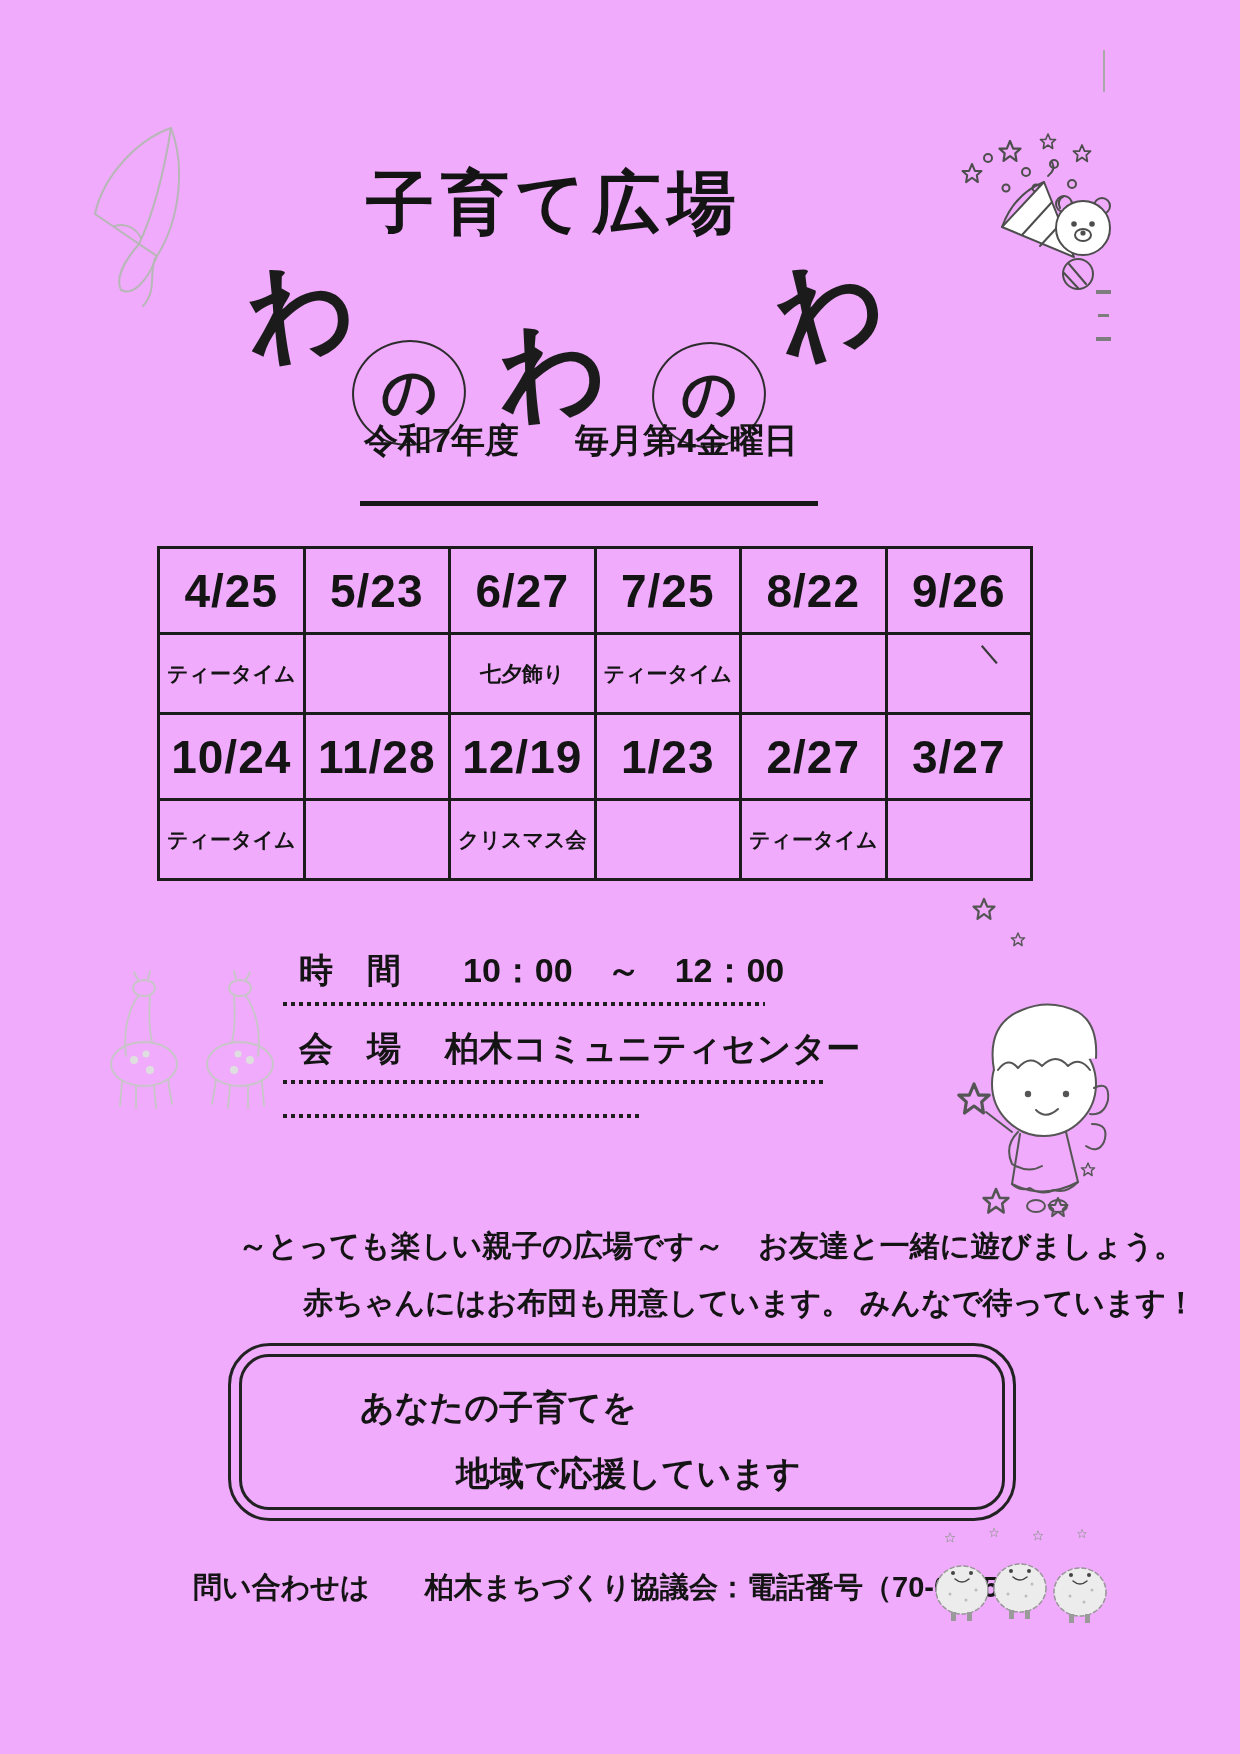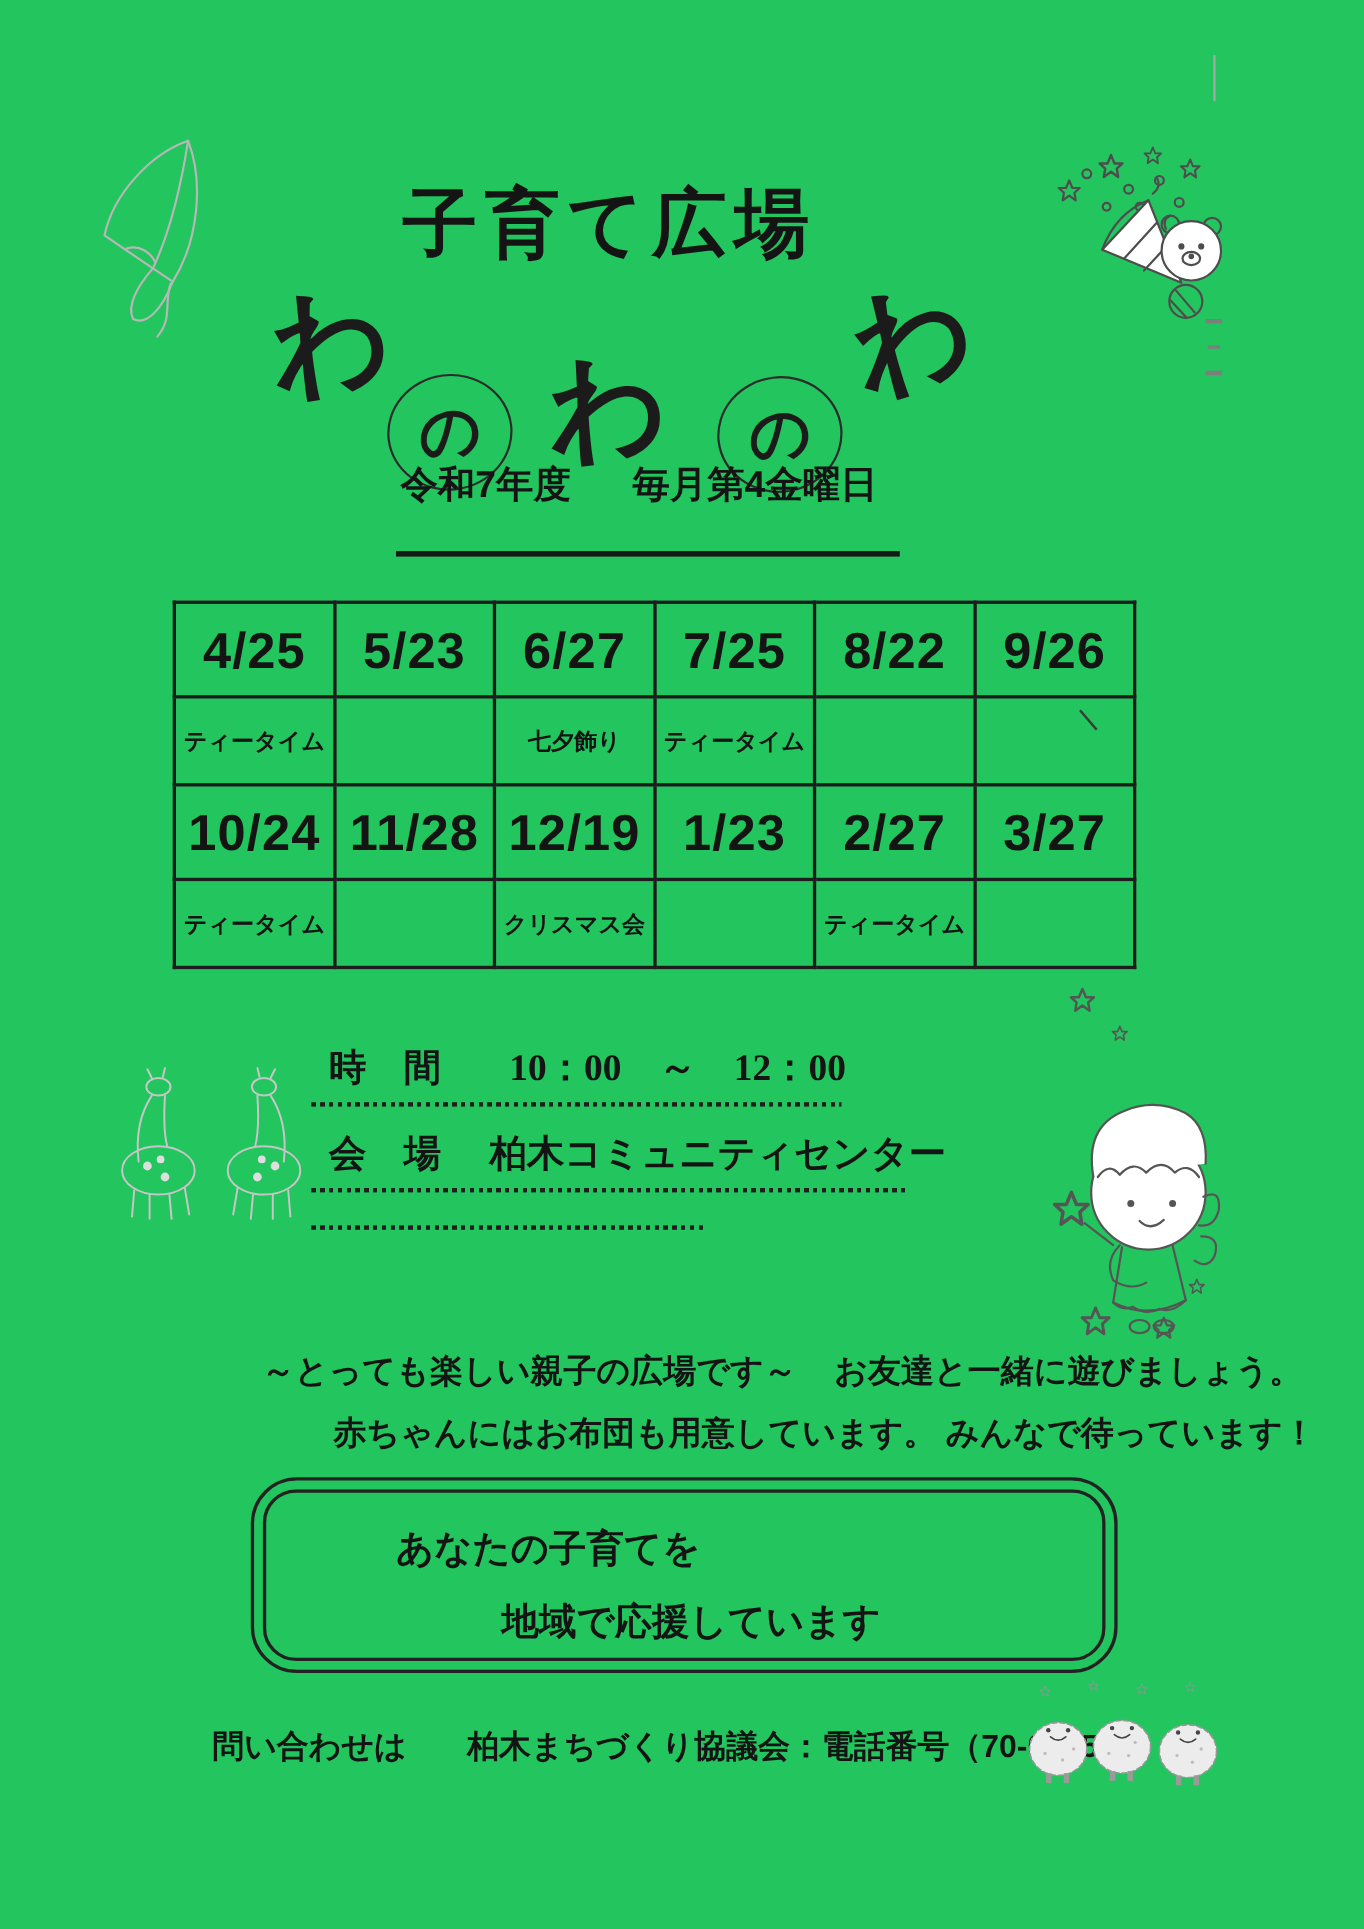--- a/index.html
+++ b/index.html
@@ -1,17 +1,17 @@
 <!DOCTYPE html>
 <html lang="ja"><head>
 <meta charset="utf-8">
 <style>
   html,body { margin:0; padding:0; background:#ffffff; }
   .page {
-    position:relative; width:1240px; height:1754px; background:#22c55e;
+    position:relative; width:1240px; height:1754px; background:#f0abfc;
     font-family:"Liberation Sans","DejaVu Sans",sans-serif; color:#141414; overflow:hidden;
   }
   
   #page-title {
     position:absolute; left:366px; top:158px;
     font-size:68px; font-weight:900; letter-spacing:7px; white-space:nowrap;
   }
   .wa {
     position:absolute; font-size:106px; font-weight:900; line-height:1; color:#1b1b1b;
   }
@@ -39,21 +39,21 @@
   #schedule tr.date-row  { height:86px; }
   #schedule tr.date-row td { font-size:46px; font-weight:bold; letter-spacing:1px; }
   #schedule tr.event-row { height:80px;font-family:Liberation Serif, serif; }
   #schedule tr.event-row td { font-size:21px; font-weight:600; }
   #schedule td.slash-cell {
     vertical-align:top; text-align:right; padding:4px 30px 0 0;
     font-size:28px; font-weight:300; color:#3a3a3a;
   }
 
   
-  .detail-line { position:absolute; font-weight:bold; color:#141414; white-space:nowrap;font-family:Liberation Serif, serif; }
+  .detail-line { position:absolute; font-weight:bold; color:#141414; white-space:nowrap; }
   .dotted-rule {
     position:absolute; left:0; right:0; bottom:-12px; height:4px;
     background:repeating-linear-gradient(90deg,#1e1e1e 0 4px, transparent 4px 8px);
   }
   #time-line    { left:283px; top:948px;  width:482px; font-size:34px; }
   #time-line .val   { margin-left:62px; }
   #venue-line   { left:283px; top:1026px; width:540px; font-size:34px;text-align:center; }
   #venue-line .val  { margin-left:44px; }
   #address-line { left:283px; top:1106px; width:358px; font-size:31px; }
   .detail-line .lbl { margin-left:16px; }

